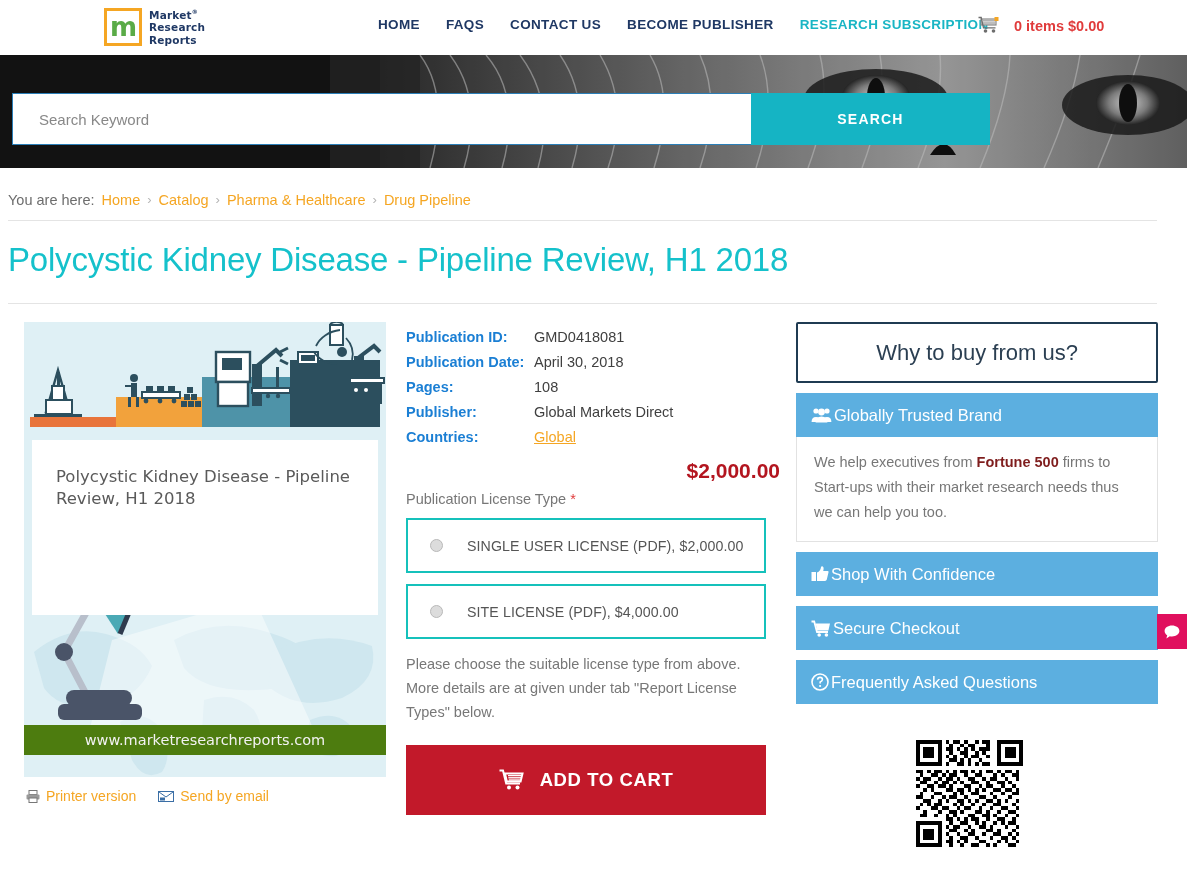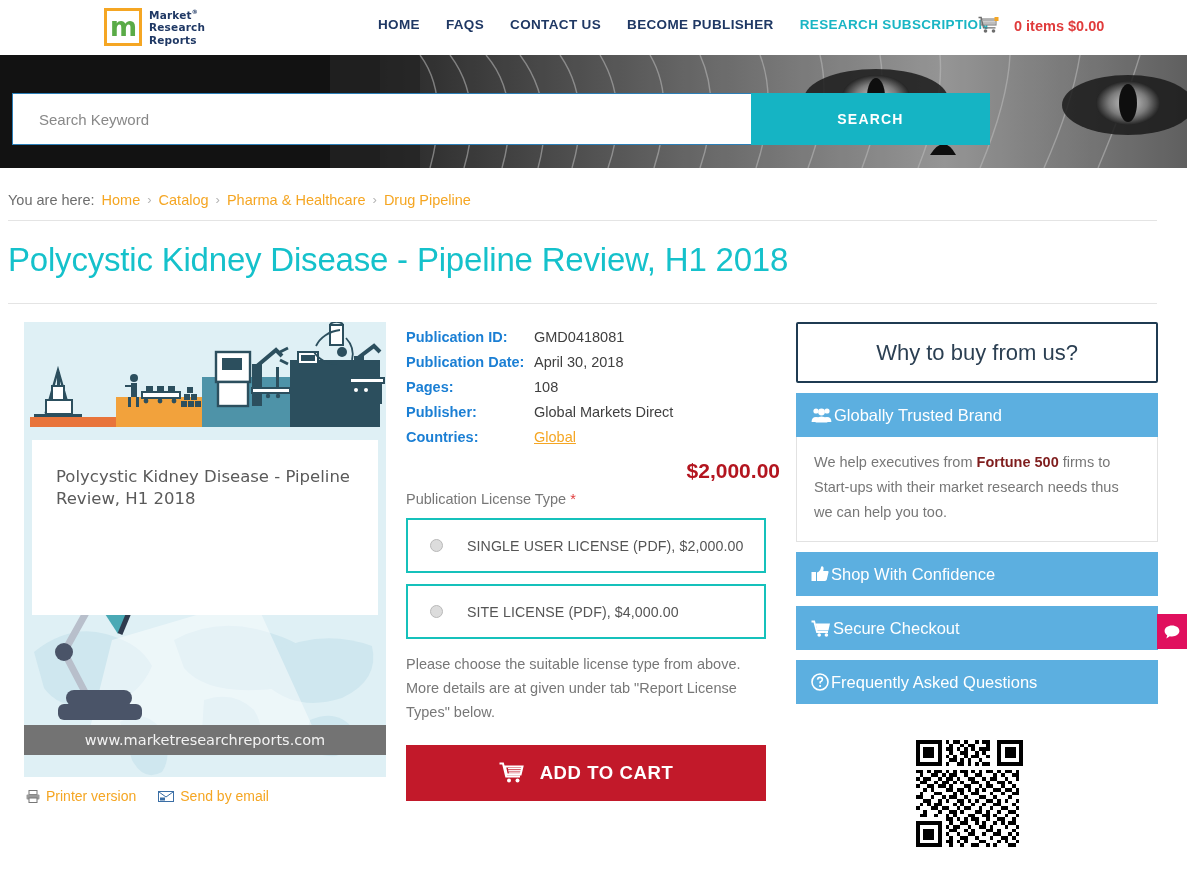--- a/index.html
+++ b/index.html
@@ -151,21 +151,21 @@
     background: #fff;
     margin: 0 8px;
     padding: 26px 24px 0 24px;
     font-size: 16.5px; line-height: 1.35;
     color: #5a5a5a;
     font-family: "DejaVu Sans", sans-serif;
   }
   .cover-url {
     position: absolute; left: 0; right: 0; bottom: 22px;
     height: 30px;
-    background: #737373;
+    background: #4d7c0f;
     color: #f2f2f2;
     font-size: 14.5px;
     display: flex; align-items: center; justify-content: center;
     font-family: "DejaVu Sans", sans-serif;
   }
 
   .cover-links {
     margin-top: 11px;
     display: flex; align-items: center; gap: 22px;
     padding-left: 2px;
@@ -214,21 +214,21 @@
   .lic-text { font-size: 14.2px; color: #555; letter-spacing: .1px; }
 
   .note {
     margin-top: 14px;
     width: 358px;
     font-size: 14.5px; line-height: 1.65; color: #777;
   }
 
   .addcart {
     margin-top: 20px;
-    width: 360px; height: 56px;
+    width: 360px; height: 70px;
     background: #c2192a;
     color: #fff;
     border: none;
     display: flex; align-items: center; justify-content: center;
     gap: 16px;
     font-size: 18.5px; font-weight: 700; letter-spacing: .6px;
     cursor: pointer;
     font-family: "Liberation Sans", sans-serif;
   }
 

